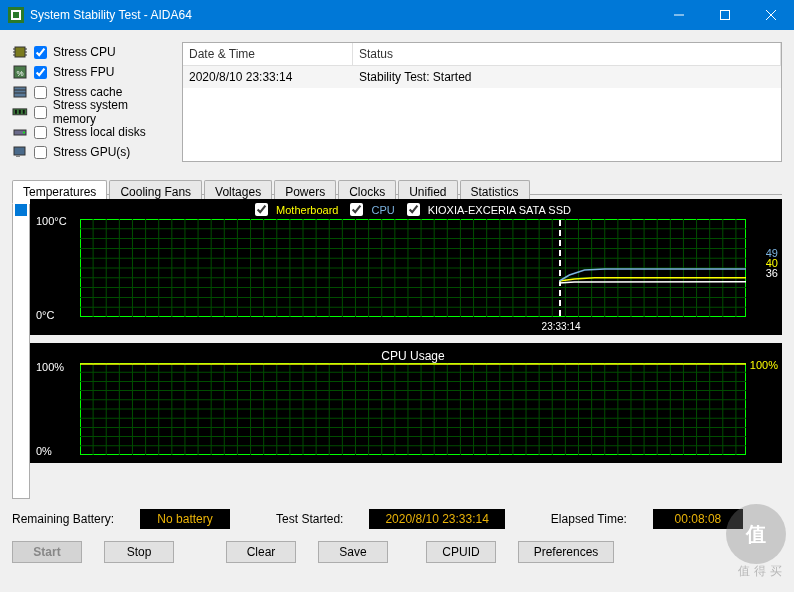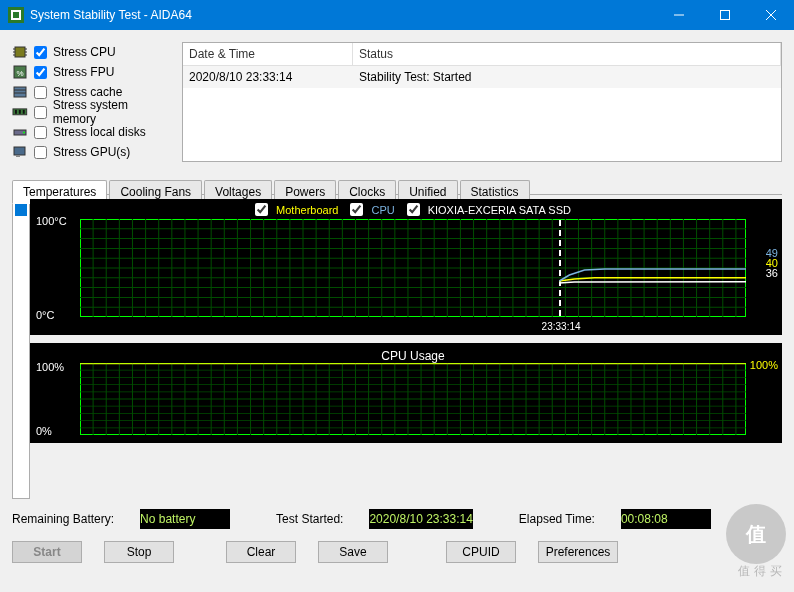--- a/index.html
+++ b/index.html
@@ -32,41 +32,41 @@
 .tabs { display: flex; border-bottom: 1px solid #adadad; }
 .tab { padding: 4px 10px; border: 1px solid #adadad; border-bottom: none; background: #e8e8e8; margin-right: 2px; cursor: pointer; position: relative; top: 10px; border-radius: 2px 2px 0 0; }
 .tab.active { background: #fff; border-bottom: 1px solid #fff; }
 
 .chart-area { display: flex; margin-top: 4px; }
 .sidebar-slim { width: 18px; background: #fff; border: 1px solid #adadad; height: 300px; }
 .sidebar-slim .sel { background: #0078d7; height: 14px; margin: 2px; }
 
 .charts { flex: 1; display: flex; flex-direction: column; gap: 8px; }
 .chart { background: #000; color: #fff; position: relative; height: 136px; padding: 4px 36px 4px 50px; }
-.chart2 { height: 100px; }
+.chart2 { height: 120px; }
 .chart .legend { display: flex; justify-content: center; gap: 12px; font-size: 11px; padding-bottom: 2px; }
 .chart .legend label { display: flex; align-items: center; gap: 8px; cursor: pointer; }
 .chart .legend input { accent-color: #fff; }
 
 .grid { position: absolute; left: 50px; right: 36px; top: 20px; bottom: 18px; border: 1px solid #0f0; }
 .chart2 .grid { top: 20px; bottom: 8px; }
 
 .ylabel { position: absolute; left: 6px; font-size: 11px; }
 .rlabel { position: absolute; right: 4px; font-size: 11px; }
 
 .time-marker { position: absolute; border-left: 2px dashed #fff; top: 0; bottom: 0; }
 .time-label { position: absolute; bottom: -16px; color: #fff; font-size: 10px; transform: translateX(-50%); }
 
 .chart-title { text-align: center; font-size: 12px; padding: 2px; }
 
 svg.plot { position: absolute; left: 50px; right: 36px; top: 20px; bottom: 18px; width: calc(100% - 86px); height: calc(100% - 38px); }
 .chart2 svg.plot { height: calc(100% - 28px); }
 
 .status-row { display: flex; align-items: center; gap: 26px; margin-top: 10px; font-size: 12px; }
-.status-row .blackbox { background: #000; color: #bef264; padding: 3px 0; min-width: 90px; display: inline-block; }
+.status-row .blackbox { background: #000; color: #eab308; padding: 3px 16px; min-width: 90px; display: inline-block; text-align: center; }
 
 .button-row { display: flex; gap: 22px; margin-top: 12px; }
 .btn { width: 70px; height: 22px; font-size: 12px; background: #e1e1e1; border: 1px solid #adadad; cursor: pointer; }
 .btn:disabled { background: #d4d4d4; color: #888; cursor: default; font-weight: bold; }
 
 .watermark { position: absolute; right: 8px; bottom: 28px; width: 60px; height: 60px; border-radius: 50%; background: rgba(128,128,128,0.35); display: flex; align-items: center; justify-content: center; color: #fff; font-size: 20px; font-weight: bold; pointer-events: none; }
 .watermark-text { position: absolute; right: 8px; bottom: 12px; color: rgba(128,128,128,0.5); font-size: 12px; letter-spacing: 4px; pointer-events: none; }
 </style>
 </head>
 <body>
@@ -362,19 +362,19 @@
     <span class="blackbox">2020/8/10 23:33:14</span>
     <span style="margin-left:20px">Elapsed Time:</span>
     <span class="blackbox">00:08:08</span>
   </div>
 
   <div class="button-row">
     <button class="btn" disabled="">Start</button>
     <button class="btn">Stop</button>
     <button class="btn" style="margin-left:30px">Clear</button>
     <button class="btn">Save</button>
-    <button class="btn" style="margin-left:36px">CPUID</button>
-    <button class="btn" style="width:80px">Preferences</button>
+    <button class="btn" style="margin-left:16px">CPUID</button>
+    <button class="btn" style="width:96px">Preferences</button>
   </div>
 </div>
 
 <div class="watermark">值</div>
 <div class="watermark-text">值得买</div>
 
 </body></html>

